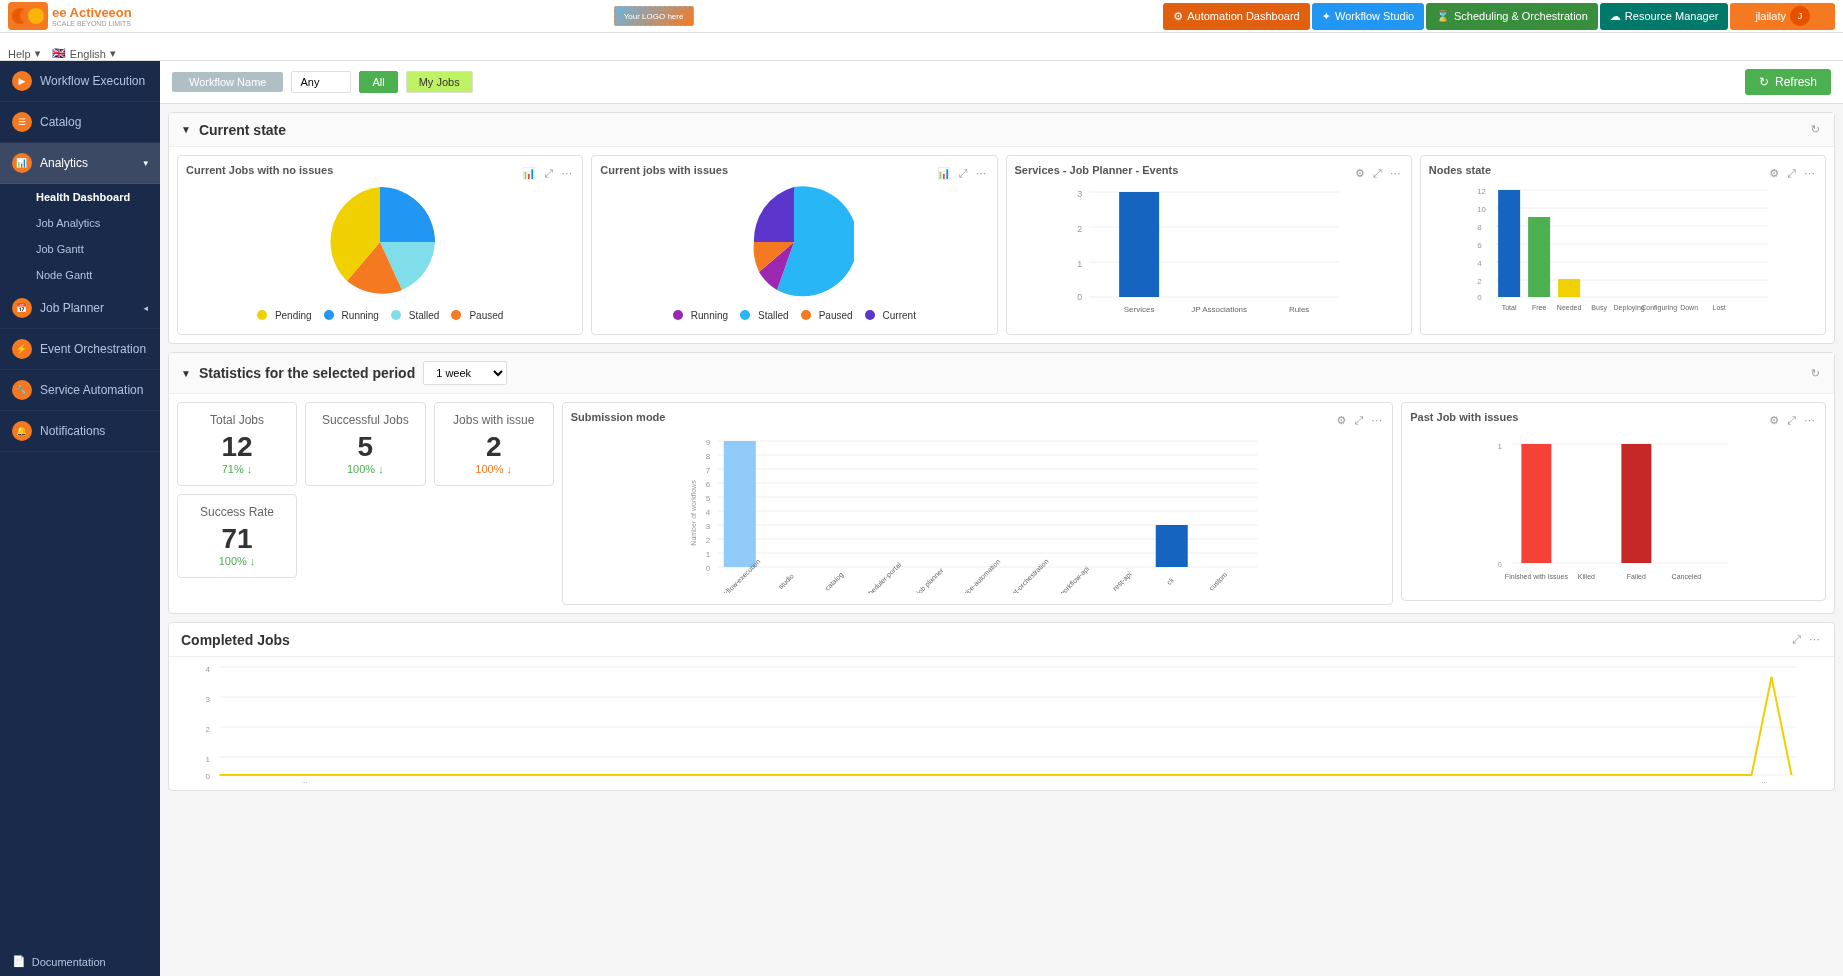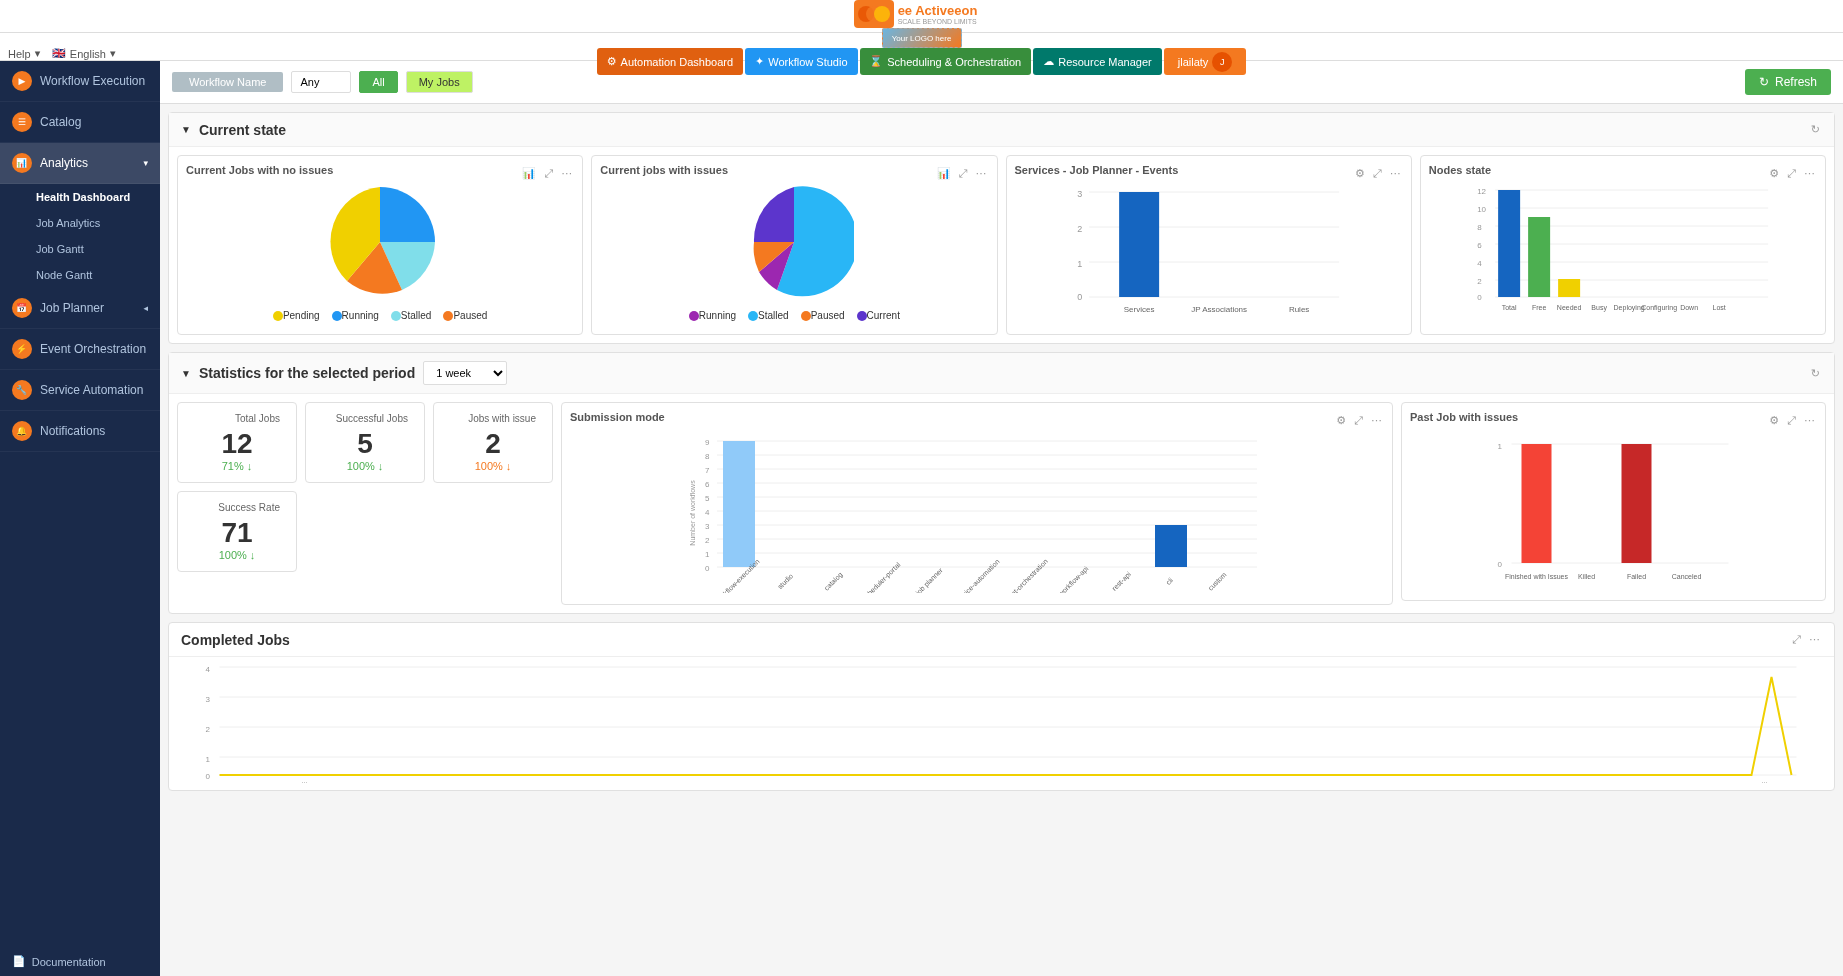--- a/index.html
+++ b/index.html
@@ -7,21 +7,20 @@
 
     
     .top-nav {
       background: #fff;
       border-bottom: 1px solid #ddd;
       display: flex;
       align-items: center;
       height: 33px;
       padding: 0 8px;
       z-index: 100;
-      flex-direction: column;
     }
     .top-nav .logo-area {
       display: flex; align-items: center; gap: 4px; margin-right: 12px;
     }
     .logo-icon {
       width: 40px; height: 28px;
       background: #f47920;
       border-radius: 4px;
       display: flex; align-items: center; justify-content: center;
       color: white; font-weight: bold; font-size: 10px;
@@ -52,21 +51,21 @@
       font-size: 11px;
       height: 27px;
     }
     .top-nav-btn.active { background: #e06010; }
     .top-nav-btn.blue { background: #2196F3; }
     .top-nav-btn.green { background: #388e3c; }
     .top-nav-btn.teal { background: #00796b; }
 
     .user-btn {
       display: flex; align-items: center; gap: 4px;
-      padding: 4px 14px; background: #f47920; color: white;
+      padding: 4px 25px; background: #f47920; color: white;
       border-radius: 3px; cursor: pointer; font-size: 11px; height: 27px;
     }
     .user-avatar {
       width: 20px; height: 20px; border-radius: 50%; background: #e65100;
       display: flex; align-items: center; justify-content: center; color: white; font-size: 9px;
     }
 
     
     .second-bar {
       background: #fff;
@@ -236,39 +235,39 @@
 
     
     .pie-container {
       display: flex; flex-direction: column; align-items: center;
     }
     .pie-legend {
       display: flex; flex-wrap: wrap; gap: 4px 12px;
       margin-top: 8px;
       font-size: 10px;
     }
-    .legend-item { display: flex; align-items: flex-end; gap: 0; }
+    .legend-item { display: flex; align-items: flex-start; gap: 8px; }
     .legend-dot { width: 10px; height: 10px; border-radius: 50%; }
 
     
     .stats-row {
       display: flex;
       gap: 8px;
       padding: 8px;
       align-items: flex-start;
     }
     .stat-card {
       background: white;
       border: 1px solid #e0e0e0;
       border-radius: 4px;
       padding: 10px 16px;
       text-align: center;
       min-width: 120px;
     }
-    .stat-label { font-size: 10px; color: #666; margin-bottom: 4px; text-align: right; }
+    .stat-label { font-size: 12px; color: #666; margin-bottom: 4px; }
     .stat-value { font-size: 28px; font-weight: bold; color: #333; }
     .stat-sub { font-size: 11px; color: #4CAF50; }
     .stat-sub.orange { color: #f47920; }
 
     
     .period-select {
       border: 1px solid #ddd;
       padding: 4px 8px;
       font-size: 11px;
       border-radius: 2px;

